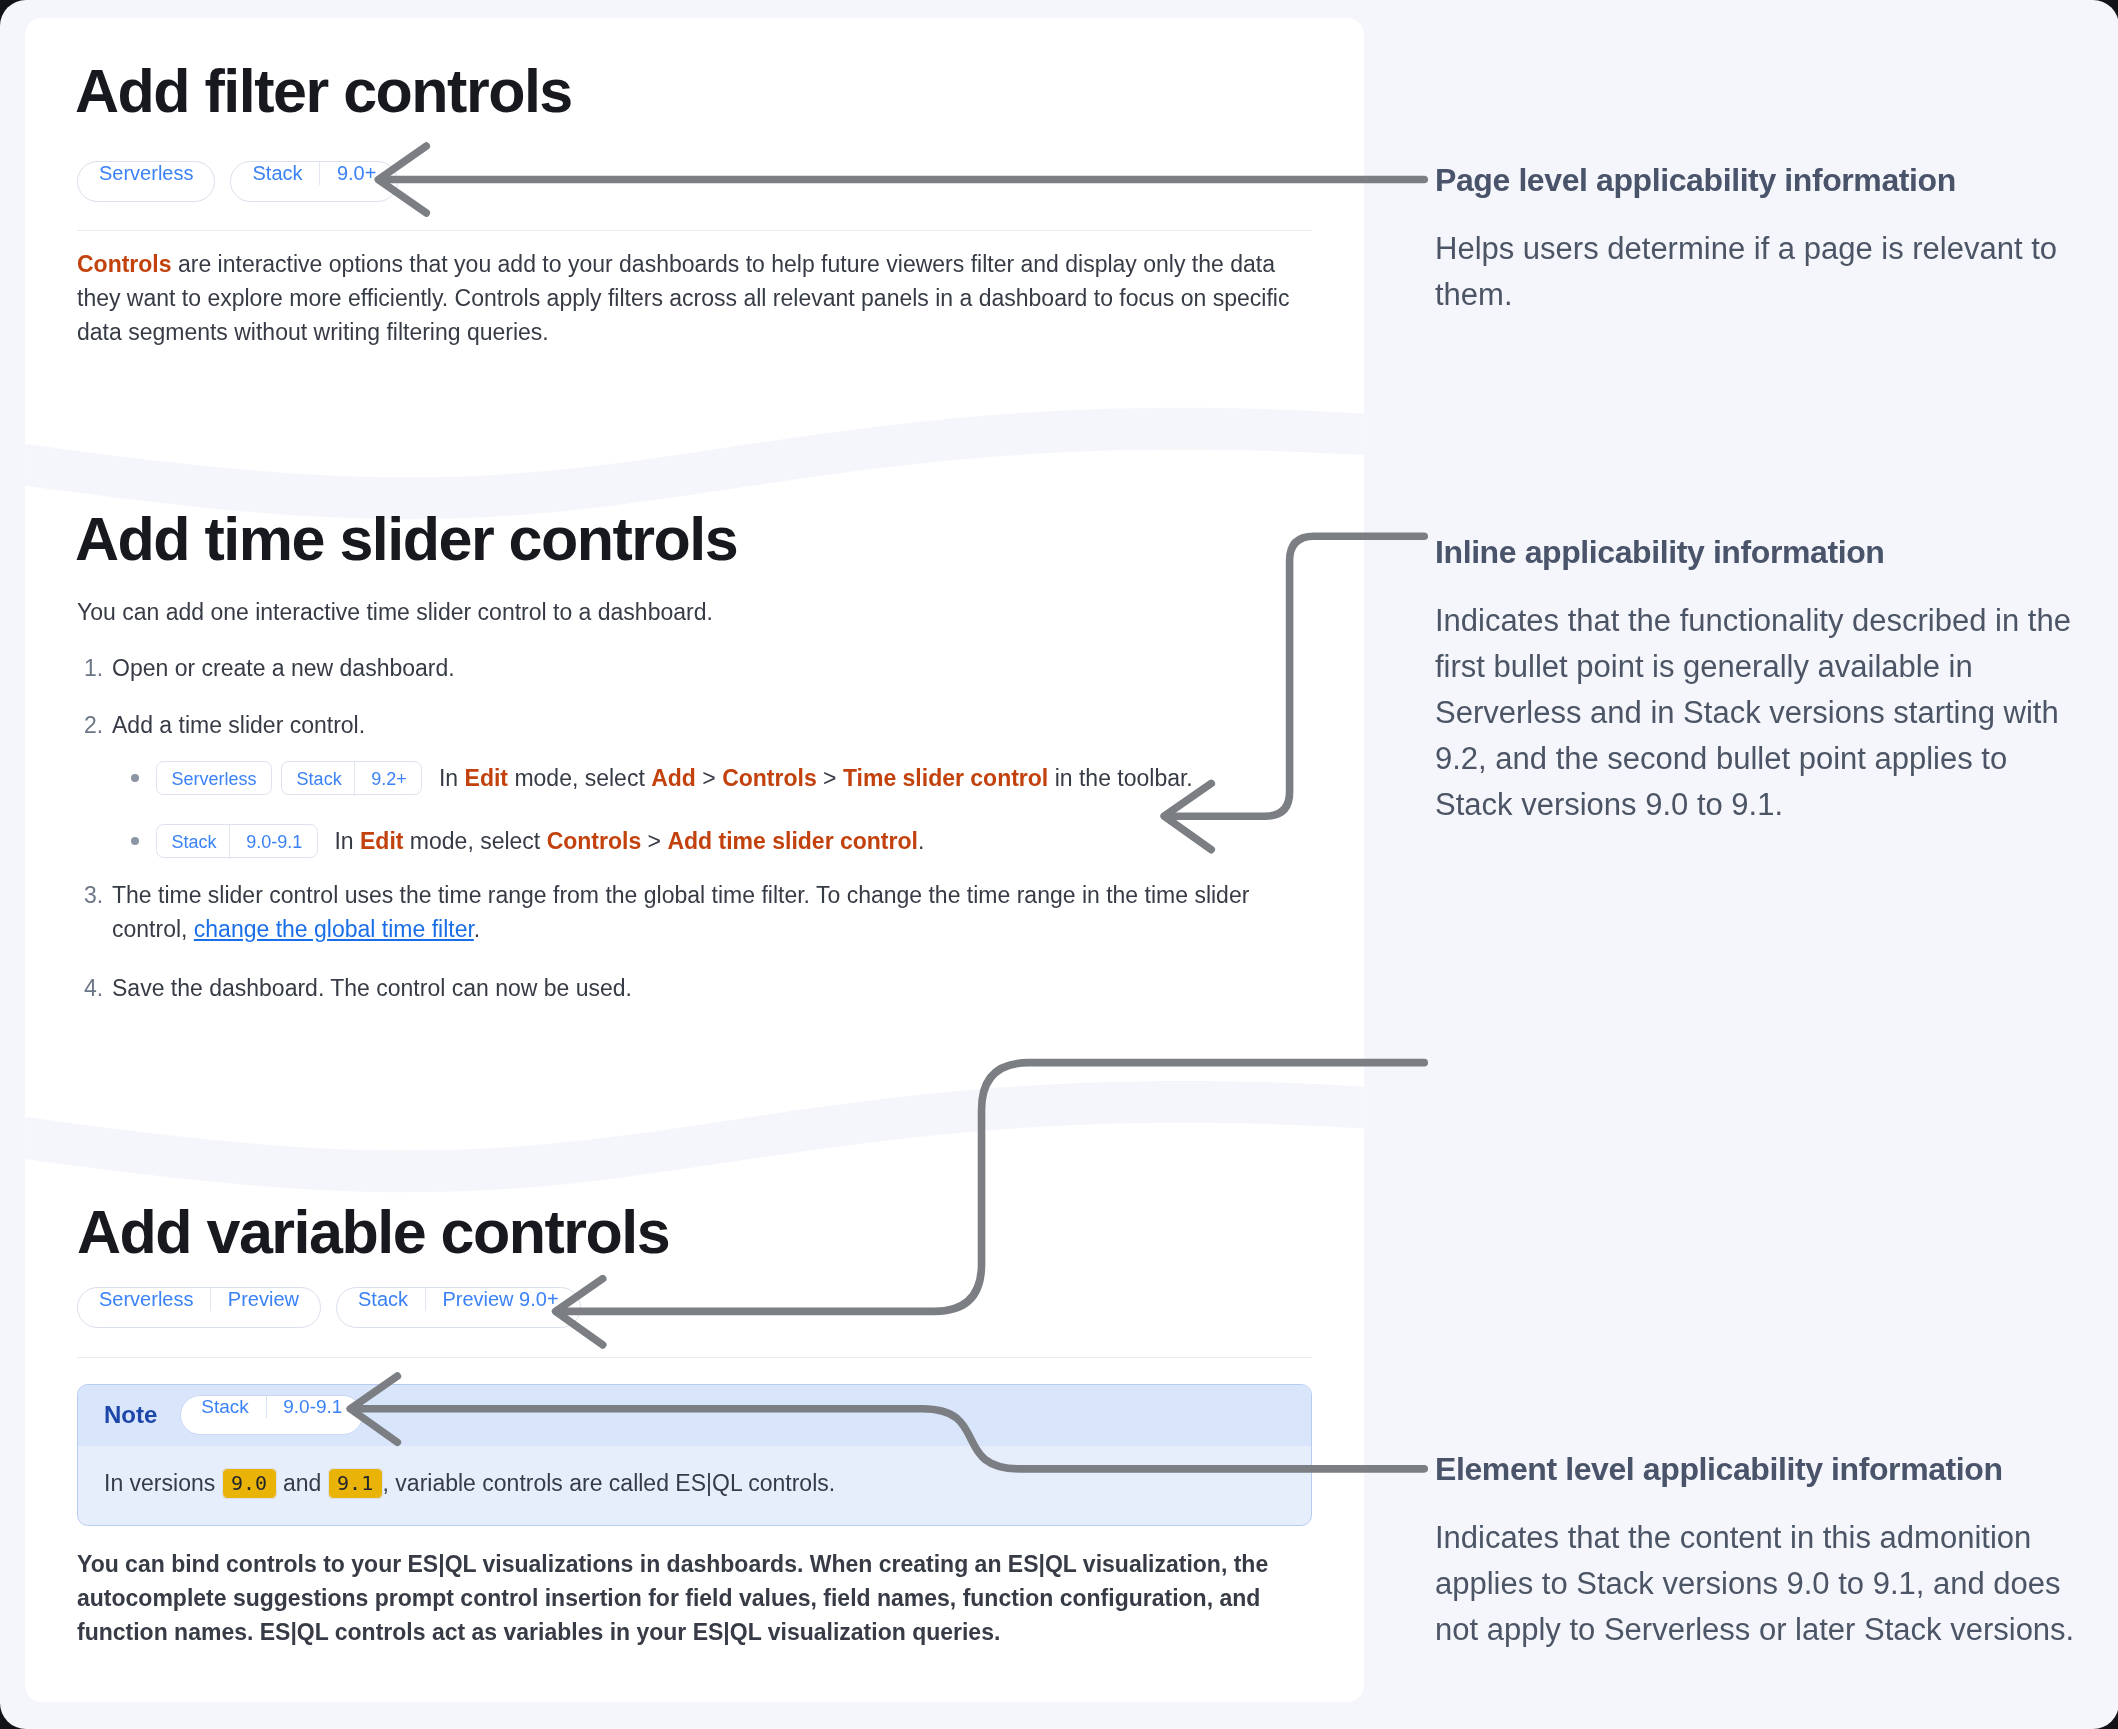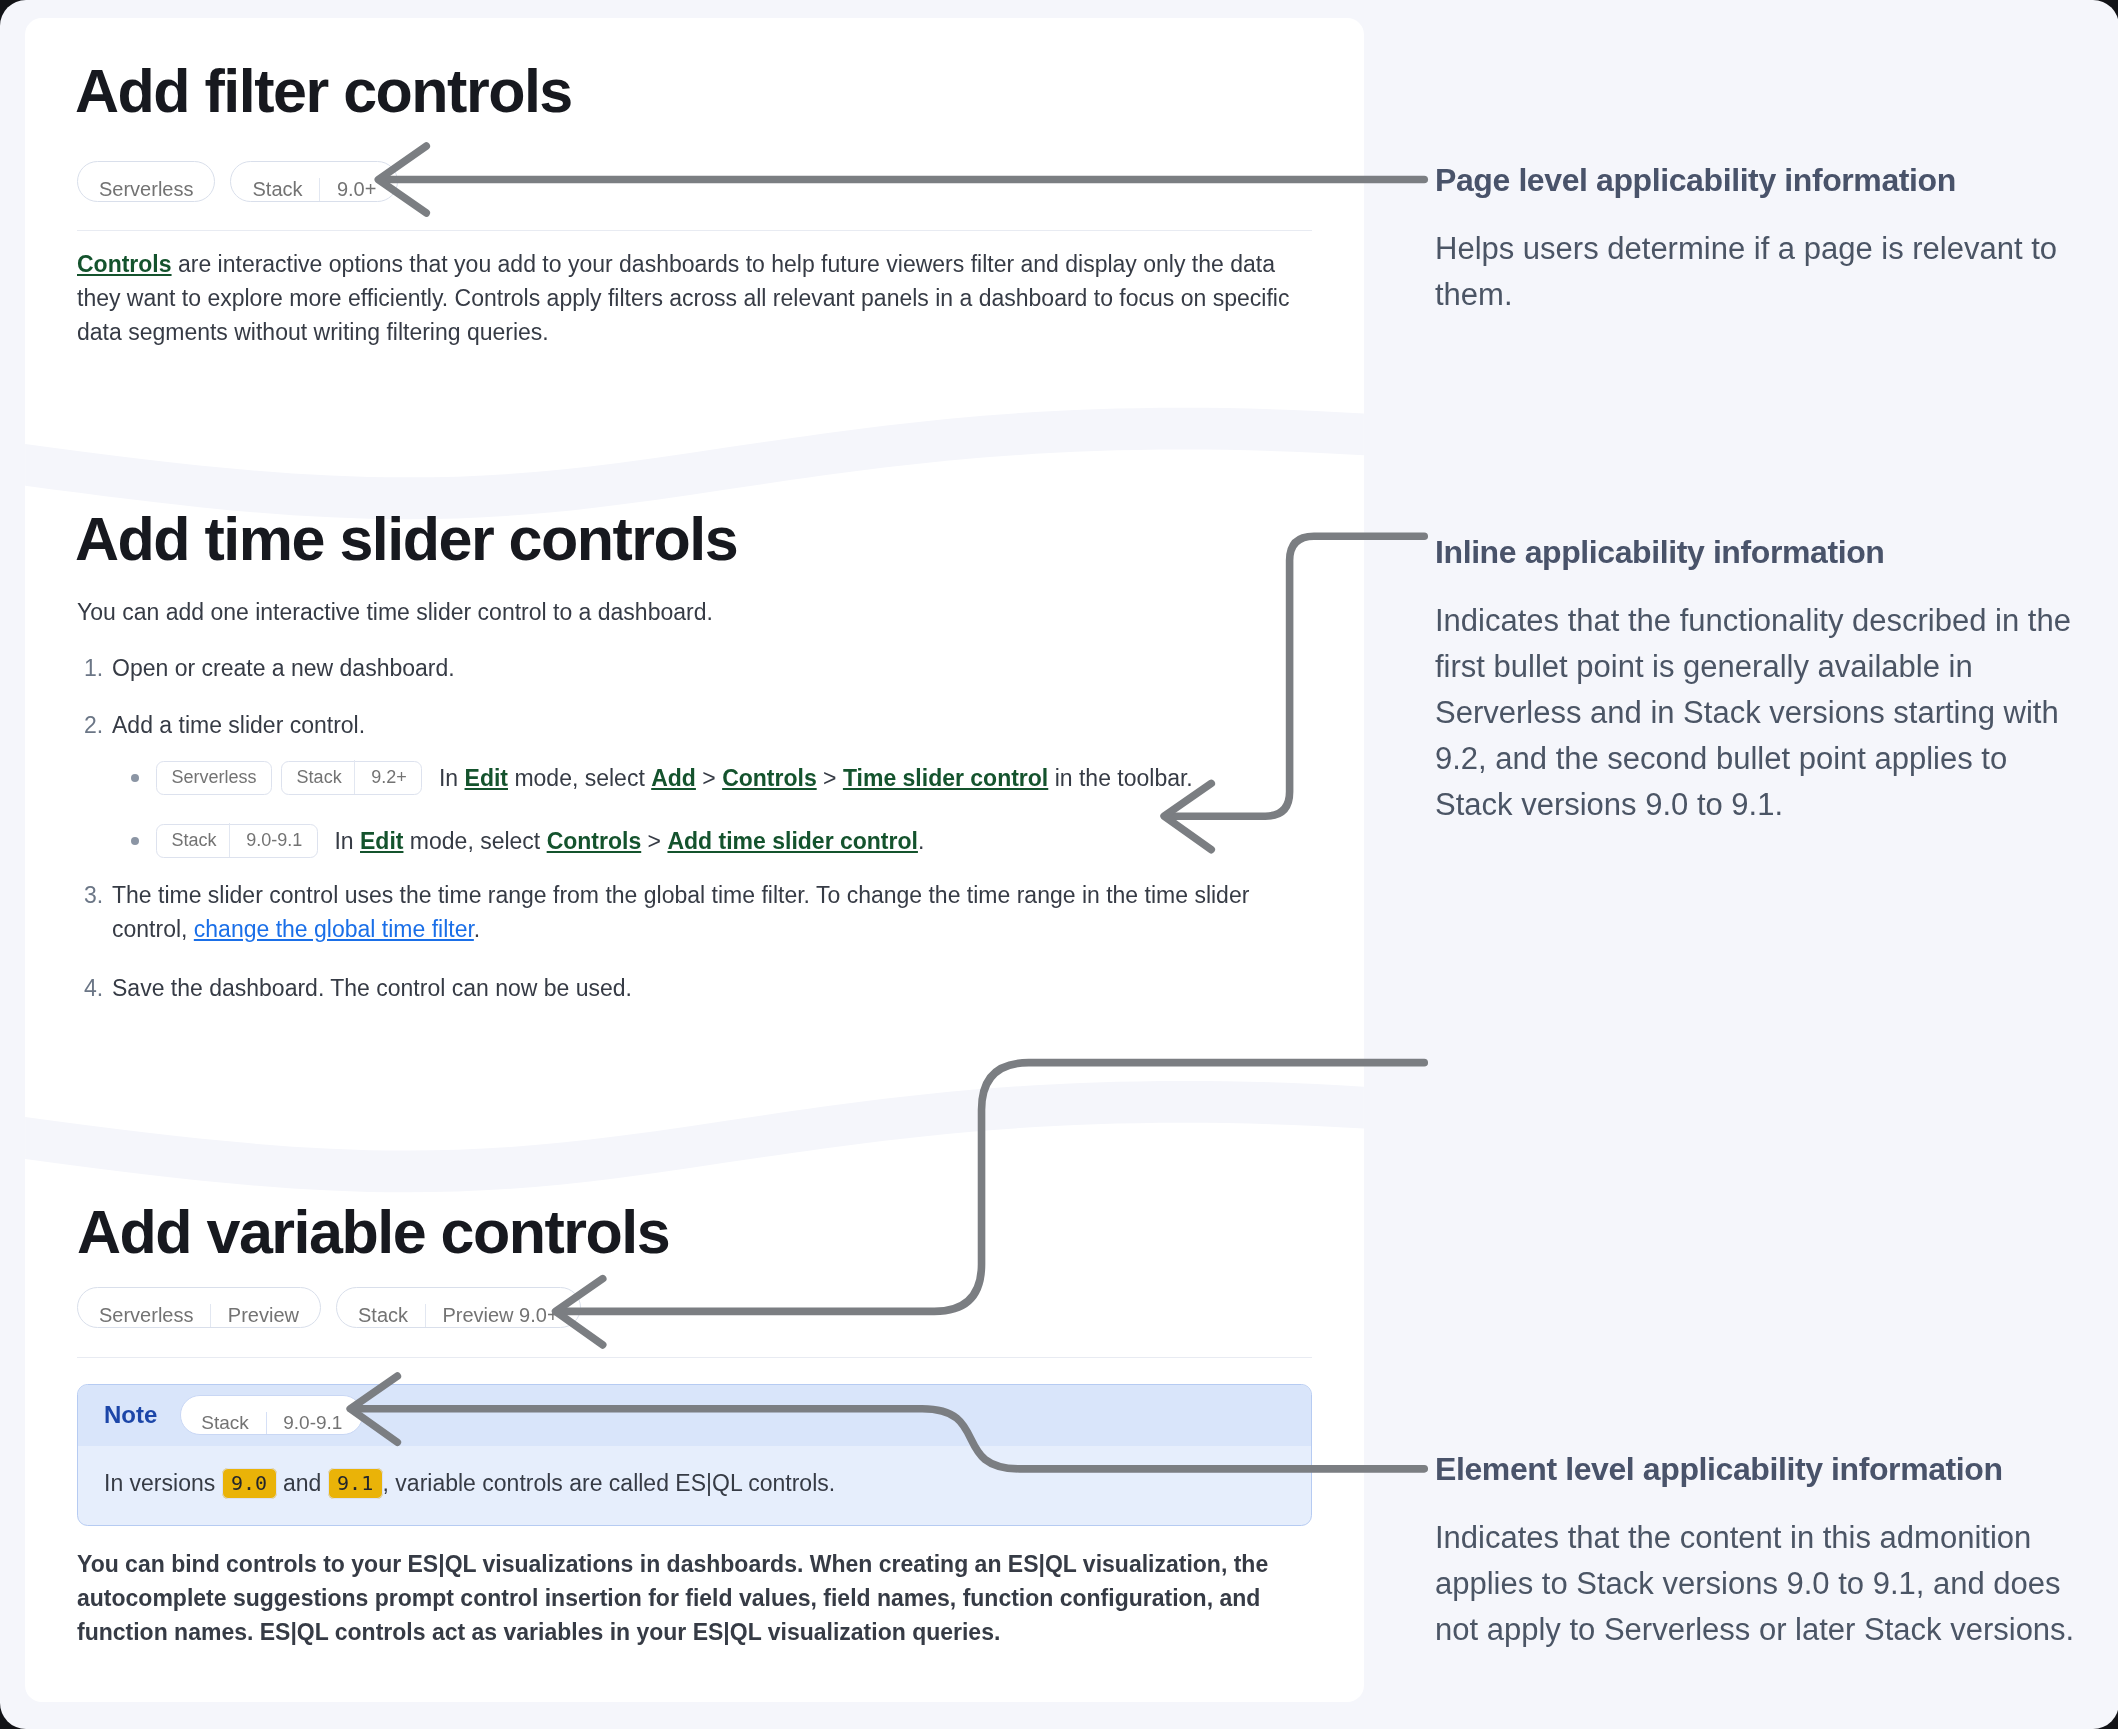--- a/index.html
+++ b/index.html
@@ -28,35 +28,35 @@
   }
   .h-filter { left:50px; top:41px; }
   .h-time   { left:50px; top:489px; }
   .h-var    { left:52px; top:1182px; }
 
   .badges-row { display:flex; gap:15px; align-items:center; }
   .badges-1 { left:52px; top:143px; }
   .badges-3 { left:52px; top:1269px; }
 
   .badge {
-    display:inline-flex; align-items:flex-end; background:#ffffff;
-    border:1.5px solid #d9dfeb; color:#737373; white-space:nowrap;
+    display:inline-flex; align-items:flex-start; background:#ffffff;
+    border:1.5px solid #d9dfeb; color:#3b82f6; white-space:nowrap;
   }
   .badge.pill { height:41px; border-radius:20.5px; padding:0 21px; font-size:20px; }
   .badge .seg + .seg { margin-left:16.7px; padding-left:16.7px; border-left:1.5px solid #e2e7f1; }
   .badge.inline-badge { height:34px; border-radius:7.6px; padding:0 14.5px; font-size:18px; border-color:#dde2ee; }
   .badge.inline-badge .seg + .seg { margin-left:12px; }
   .badge.note-badge { height:40px; border-radius:20px; padding:0 20px; font-size:19px; border-color:#c9d7f4; }
   .badge.note-badge .seg + .seg { border-left-color:#d6e0f6; }
 
   .hr { height:1.5px; background:#e8ebf2; width:1235px; left:52px; }
   .hr-1 { top:212px; } .hr-2 { top:1339px; }
 
   .body-text { font-size:23px; line-height:34px; color:#363b45; }
-  .body-text .b { font-weight:700; color:#14532d;text-decoration:underline; }
+  .body-text .b { font-weight:700; color:#c2410c; }
   .para-1 { left:52px; top:229px;  width:1241px; }
   .para-2 { left:52px; top:1529px; width:1241px;font-weight:bold; }
   .intro  { left:52px; top:577px;  width:1241px; }
 
   .step { left:59px; display:flex; }
   .step .num { width:28px; flex:none; color:#6b7686; }
   .step .s-text { width:1199px; }
   .step-1 { top:633px; } .step-2 { top:690px; }
   .step-3 { top:860px; } .step-4 { top:953px; }
 

